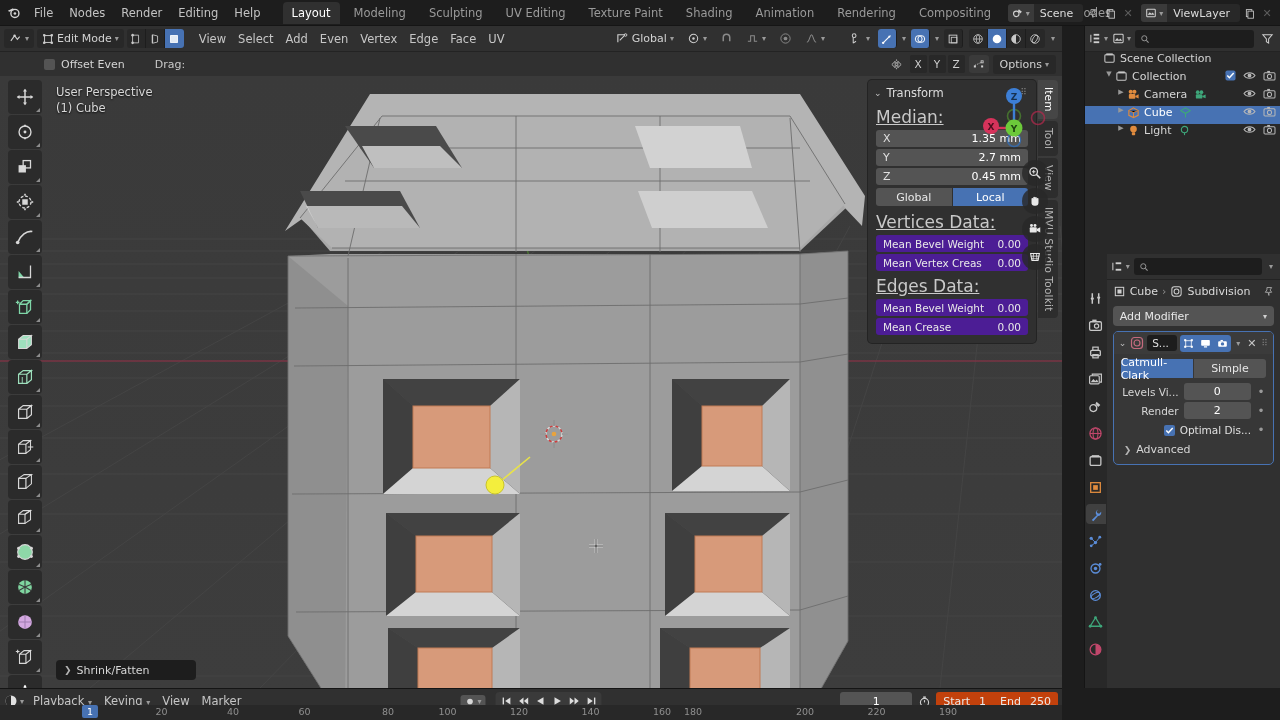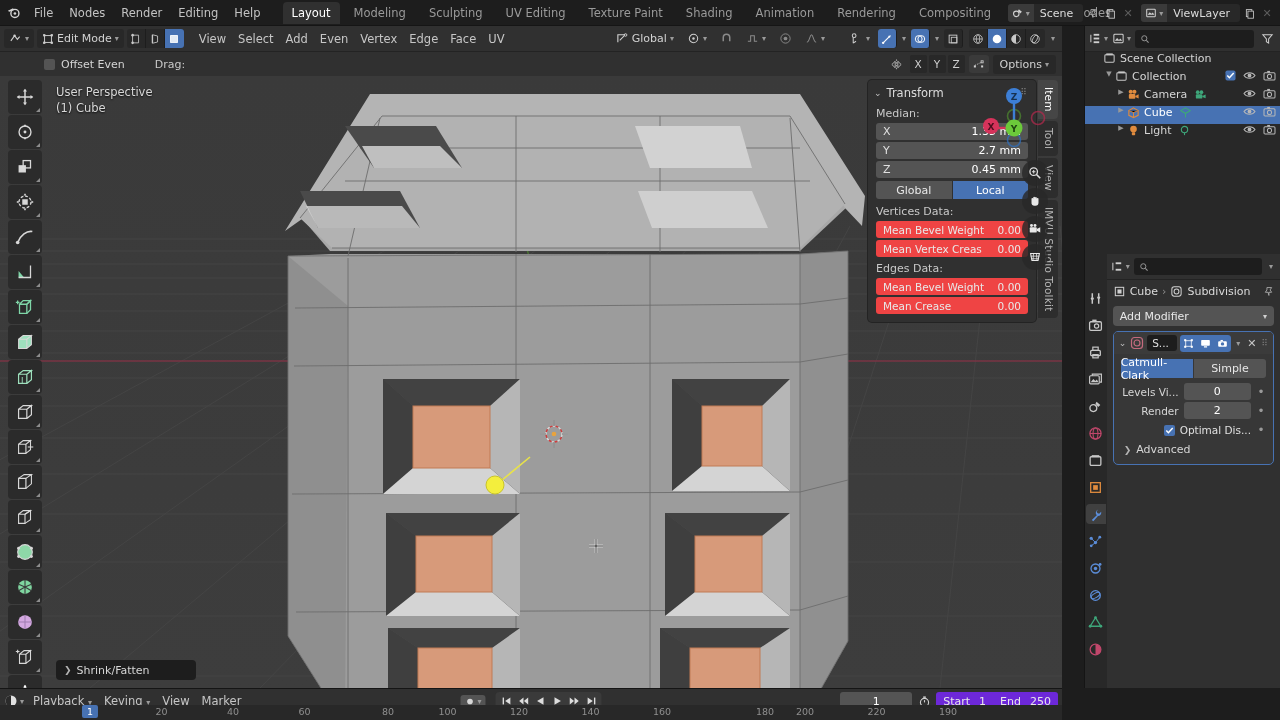--- a/index.html
+++ b/index.html
@@ -129,39 +129,39 @@
   
   .npanel {
     position: absolute; right: 26px; top: 4px; width: 168px;
     background: #303030; border-radius: 4px; padding: 0 0 6px 0; z-index: 5;
     box-shadow: 0 0 0 1px #232323;
   }
   .np-head {
     display:flex; align-items:center; gap: 5px; padding: 6px 8px 4px 6px;
     font-size: 11.5px; color: #dcdcdc; position: relative;
   }
-  .np-label { padding: 3px 8px 1px 8px; font-size: 11px; color: #c9c9c9; }
+  .np-label { padding: 3px 8px 1px 8px; font-size: 17px; color: #c9c9c9; text-decoration: underline; }
   .np-row {
     display:flex; align-items:center; justify-content:space-between;
     margin: 2px 8px; height: 17px; background: #545454; border-radius: 3px;
     padding: 0 7px; font-size: 11px; color: #e8e8e8;
   }
   .np-row .k { color: #e0e0e0; }
   .np-row .v { color: #ffffff; }
   .np-seg { display:flex; margin: 3px 8px; height: 18px; gap: 1px; }
   .np-seg > div {
     flex: 1; display:flex; align-items:center; justify-content:center;
     background: #545454; font-size: 11px; color: #e8e8e8;
   }
   .np-seg > div:first-child { border-radius: 3px 0 0 3px; }
   .np-seg > div:last-child { border-radius: 0 3px 3px 0; }
   .np-seg > div.on { background: #4772b3; color: #fff; }
   .np-row2 {
     display:flex; align-items:center; justify-content:space-between;
-    margin: 2px 8px; height: 17px; background: #ef4444; border-radius: 3px;
+    margin: 2px 8px; height: 17px; background: #4c1d95; border-radius: 3px;
     padding: 0 7px; font-size: 10.5px; color: #e8e8e8;
   }
   .vtabs {
     position: absolute; right: 4px; top: 4px; width: 20px;
     display: flex; flex-direction: column; gap: 2px; z-index: 5;
   }
   .vtab {
     writing-mode: vertical-rl; text-orientation: mixed;
     background: #2d2d2d; color: #b4b4b4; font-size: 10.5px;
     padding: 7px 3px; border-radius: 0 4px 4px 0; letter-spacing: 0.2px;
@@ -255,21 +255,21 @@
   }
   .tlmenu { padding: 2px 6px; font-size: 11.5px; color: #c6c6c6; border-radius: 3px; }
   .tl-center { position: absolute; left: 50%; transform: translateX(-50%); display:flex; align-items:center; gap: 4px; }
   .tl-right { margin-left: auto; display:flex; align-items:center; gap: 3px; }
   .navicon { width: 17px; height: 17px; display:flex; align-items:center; justify-content:center; color:#d6d6d6; }
   .numfield {
     background: #545454; height: 18px; border-radius: 3px; display:flex;
     align-items:center; justify-content:center; font-size: 11px; color: #fff;
   }
   .startend {
-    display:flex; background: #6d28d9; border-radius: 3px; height: 18px; overflow:hidden;
+    display:flex; background: #c2410c; border-radius: 3px; height: 18px; overflow:hidden;
   }
   .startend > div { display:flex; align-items:center; padding: 0 7px; font-size: 11px; color: #e8e8e8; gap: 9px; }
   .tl-ruler {
     position: absolute; bottom: 0; left: 0; width: 1062px; height: 15px;
     background: #282828; overflow: hidden;
   }
   .tick { position: absolute; top: 1px; font-size: 9.5px; color: #8f8f8f; transform: translateX(-50%); }
   .curframe {
     position: absolute; top: 0px; height: 13px; background: #4772b3; color:#fff;
     border-radius: 2px; font-size: 9.5px; display:flex; align-items:center;
@@ -1452,21 +1452,21 @@
 
     <div class="tl-ruler" id="tl-ruler">
         <div class="tick" style="left: 161.5px;">20</div>
         <div class="tick" style="left: 233px;">40</div>
         <div class="tick" style="left: 304.5px;">60</div>
         <div class="tick" style="left: 388px;">80</div>
         <div class="tick" style="left: 447.5px;">100</div>
         <div class="tick" style="left: 519px;">120</div>
         <div class="tick" style="left: 590.5px;">140</div>
         <div class="tick" style="left: 662px;">160</div>
-        <div class="tick" style="left: 765px;">180</div>
+        <div class="tick" style="left: 693px;">180</div>
         <div class="tick" style="left: 805px;">200</div>
         <div class="tick" style="left: 876.5px;">220</div>
         <div class="tick" style="left: 948px;">190</div>
         <div class="curframe" style="left: 90px;">1</div>
       </div>
   </div>
   <div class="statusbar"></div>
 
 </div>
 

